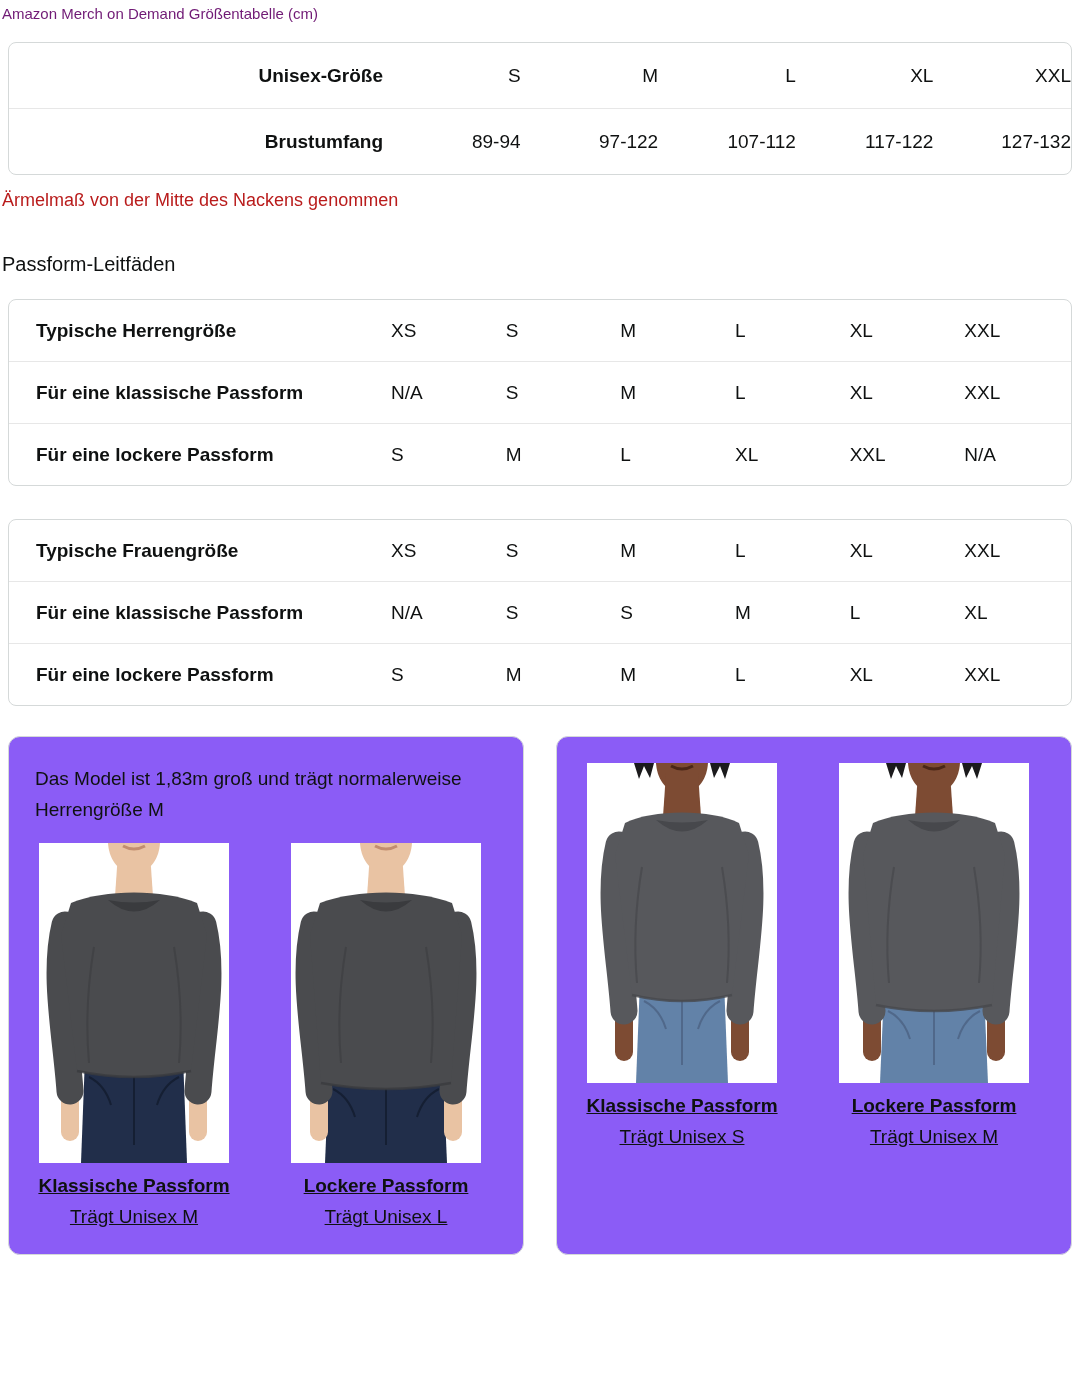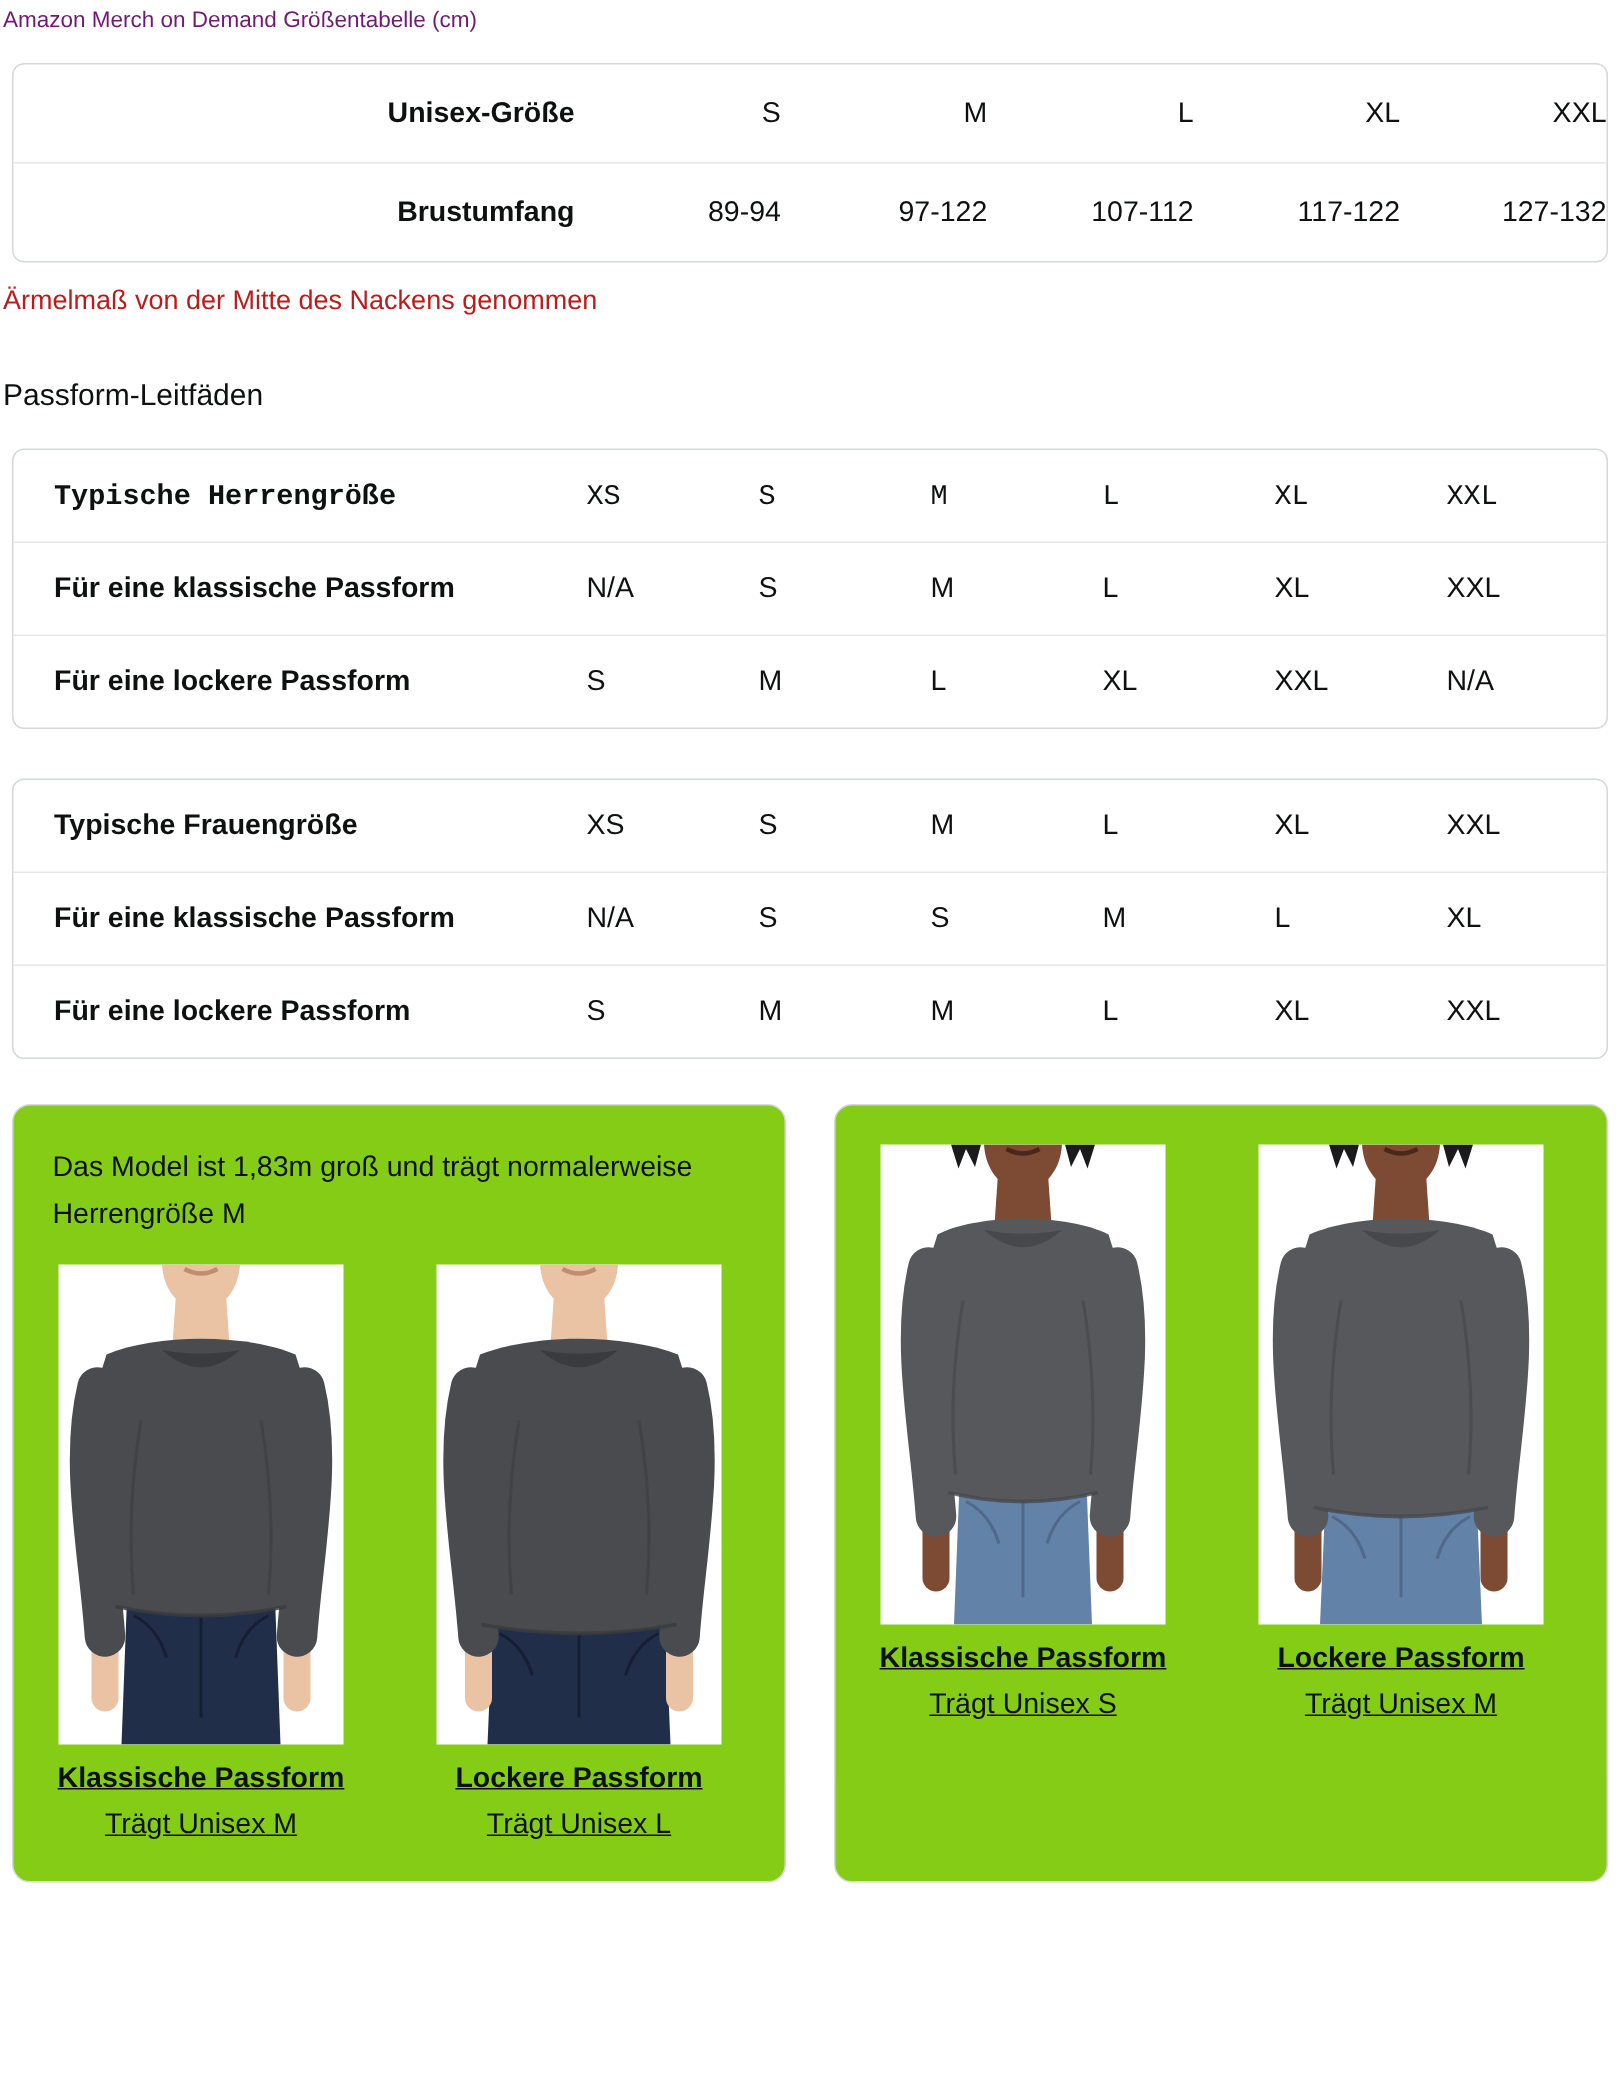--- a/index.html
+++ b/index.html
@@ -26,21 +26,21 @@
   .tcell{font-size:19px;padding-left:8px;}
   .note{font-size:18px;line-height:22px;margin:14px 0 0 -6px;color:#b91c1c;}
   .section-heading{
     font-size:20px;font-weight:400;line-height:26px;
     margin:40px 0 22px -6px;
   }
   .gap-between-tables{height:33px;}
   .cards-row{display:flex;gap:32px;margin-top:30px;align-items:stretch;}
   .model-card{
     flex:1;border:1px solid #d5d9d9;border-radius:12px;
-    padding:26px 16px 26px 26px;background:#84cc16;
+    padding:26px 16px 26px 26px;background:#8b5cf6;
   }
   .desc{font-size:19px;line-height:31px;margin:0 0 18px;max-width:440px;}
   .figures{display:flex;gap:54px;text-decoration:underline;}
   .figure-col{display:flex;flex-direction:column;align-items:center;min-width:198px;}
   .model-photo{width:190px;height:320px;background:#fff;}
   .fit-label{font-weight:700;font-size:19px;margin-top:12px;white-space:nowrap;}
   .size-label{font-size:19px;margin-top:9px;white-space:nowrap;}
 </style>
 </head>
 <body>
@@ -66,21 +66,21 @@
         <span class="tcell">117-122</span>
         <span class="tcell">127-132</span>
       </div>
     </section>
 
   <p class="note">Ärmelmaß von der Mitte des Nackens genommen</p>
 
   <h2 class="section-heading">Passform-Leitfäden</h2>
 
   <section class="table-card small">
-      <div class="trow" style="grid-template-columns: 347px repeat(6, 1fr); font-family: Liberation Mono, monospace;">
+      <div class="trow" style="grid-template-columns: 347px repeat(6, 1fr);">
         <span class="tlabel">Typische Herrengröße</span>
         <span class="tcell">XS</span>
         <span class="tcell">S</span>
         <span class="tcell">M</span>
         <span class="tcell">L</span>
         <span class="tcell">XL</span>
         <span class="tcell">XXL</span>
       </div>
       <div class="trow" style="grid-template-columns: 347px repeat(6, 1fr);">
         <span class="tlabel">Für eine klassische Passform</span>

